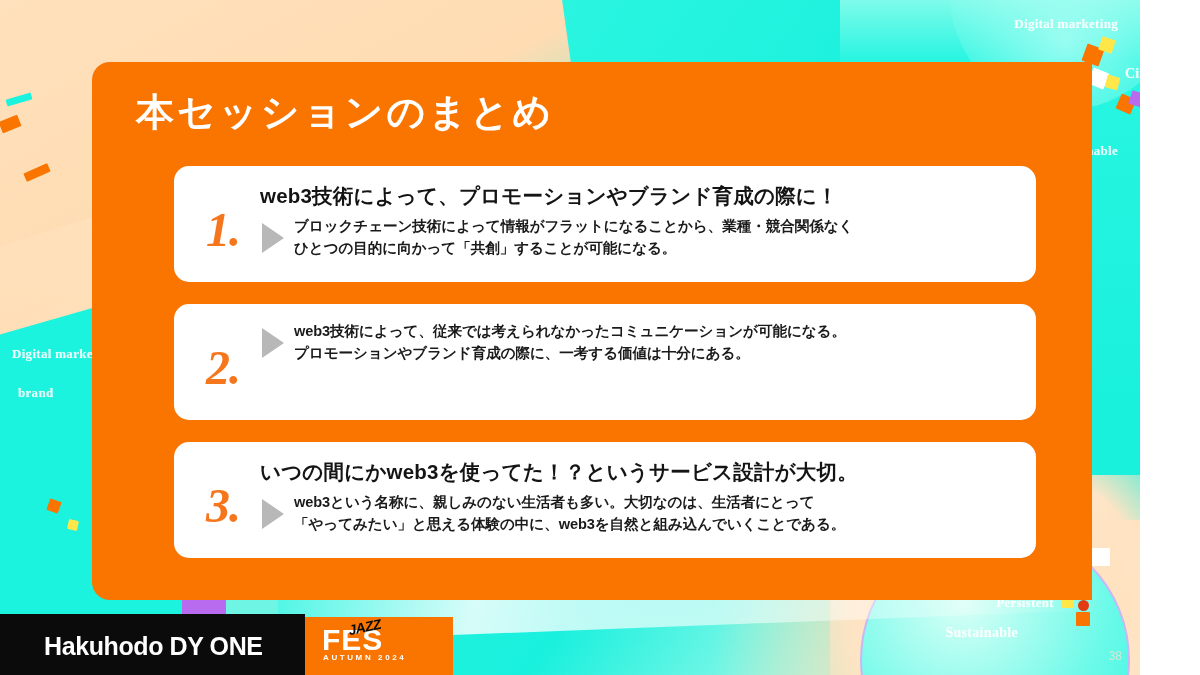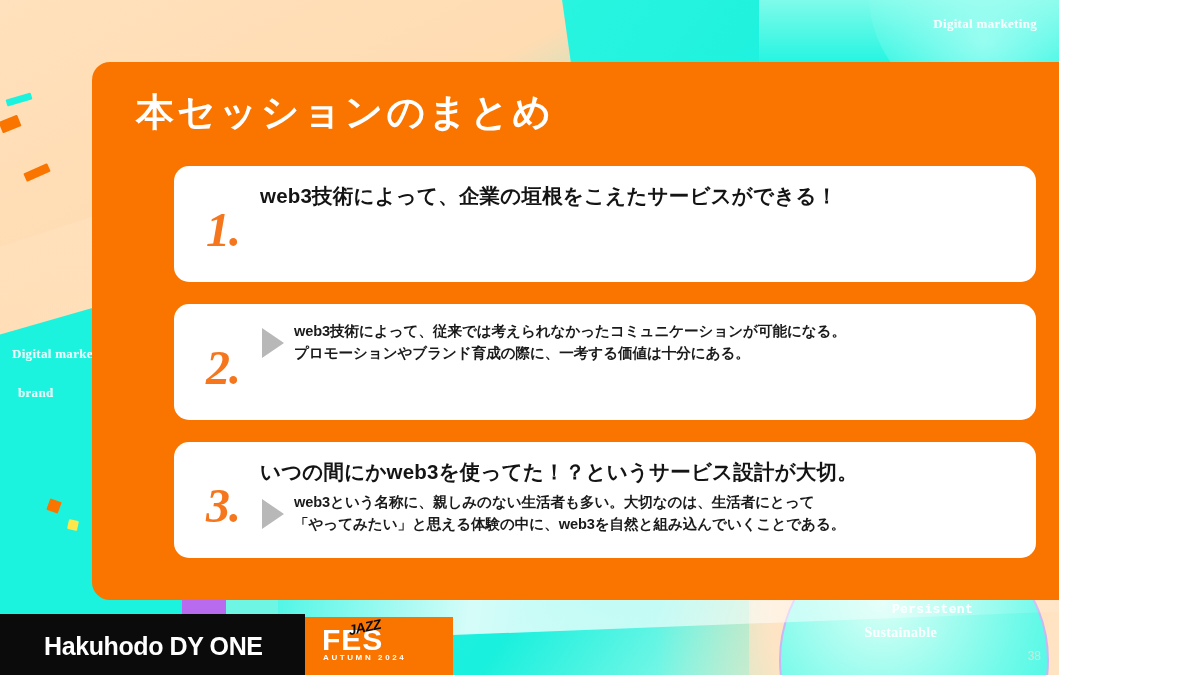--- a/index.html
+++ b/index.html
@@ -4,21 +4,21 @@
 <style>
   * { box-sizing: border-box; margin: 0; padding: 0; }
   html, body {
     width: 1200px; height: 675px;
     overflow: hidden;
     font-family: "Liberation Sans", "DejaVu Sans", sans-serif;
   }
 
   .slide {
     position: relative;
-    width: 1059px; height: 675px;
+    width: 1140px; height: 675px;
     background: #ef4444;
     overflow: hidden;
   }
 
   
   .bg-base {
     position: absolute; inset: 0;
     background:
       radial-gradient(circle at 96% 96%, #ffe9c9 0%, #ffd9a8 12%, rgba(255,217,168,0) 30%),
       radial-gradient(circle at 3% 2%, #ffe0bd 0%, #ffd7ad 10%, rgba(255,215,173,0) 26%),
@@ -79,21 +79,21 @@
     letter-spacing: .3px;
     opacity: .92;
     white-space: nowrap;
     text-shadow: 0 0 1px rgba(255,255,255,.4);
   }
   .w-digital-tr { right: 22px;  top: 16px;  font-size: 13px; }
   .w-circular  { right: -6px;   top: 66px;  font-size: 14px; }
   .w-sustain-r { right: 22px;   top: 143px; font-size: 13px; }
   .w-digital-l { left: 12px;    top: 346px; font-size: 13px; }
   .w-brand     { left: 18px;    top: 385px; font-size: 13px; text-align: center; }
-  .w-persist   { right: 86px;   bottom: 58px; font-size: 13px; font-family: Liberation Mono, monospace; }
+  .w-persist   { right: 86px;   bottom: 64px; font-size: 13px; }
   .w-sustain-b { right: 122px;  bottom: 34px; font-size: 14px; }
 
   
   .conf { position: absolute; }
   .conf.sq { border-radius: 1px; }
   .conf.dot { border-radius: 50%; }
 
   
   .panel {
     position: absolute;
@@ -283,21 +283,28 @@
   <div class="bgword w-sustain-b">Sustainable</div>
 
   <div class="panel">
     <div class="panel-title">本セッションのまとめ</div>
 
     <div class="cards">
 
       <div class="card">
         <div class="card-num">1.</div>
         <div class="card-body">
-          <div class="card-head">web3技術によって、企業の垣根をこえたサービスができる！</div>
+          <div class="card-head">web3技術によって、プロモーションやブランド育成の際に！</div>
+          <div class="card-sub-row">
+            <div class="tri"></div>
+            <div>
+              <div class="card-sub">ブロックチェーン技術によって情報がフラットになることから、業種・競合関係なく</div>
+              <div class="card-sub">ひとつの目的に向かって「共創」することが可能になる。</div>
+            </div>
+          </div>
         </div>
       </div>
 
       <div class="card">
         <div class="card-num">2.</div>
         <div class="card-body">
           <div class="card-sub-row">
             <div class="tri"></div>
             <div>
               <div class="card-sub">web3技術によって、従来では考えられなかったコミュニケーションが可能になる。</div>

